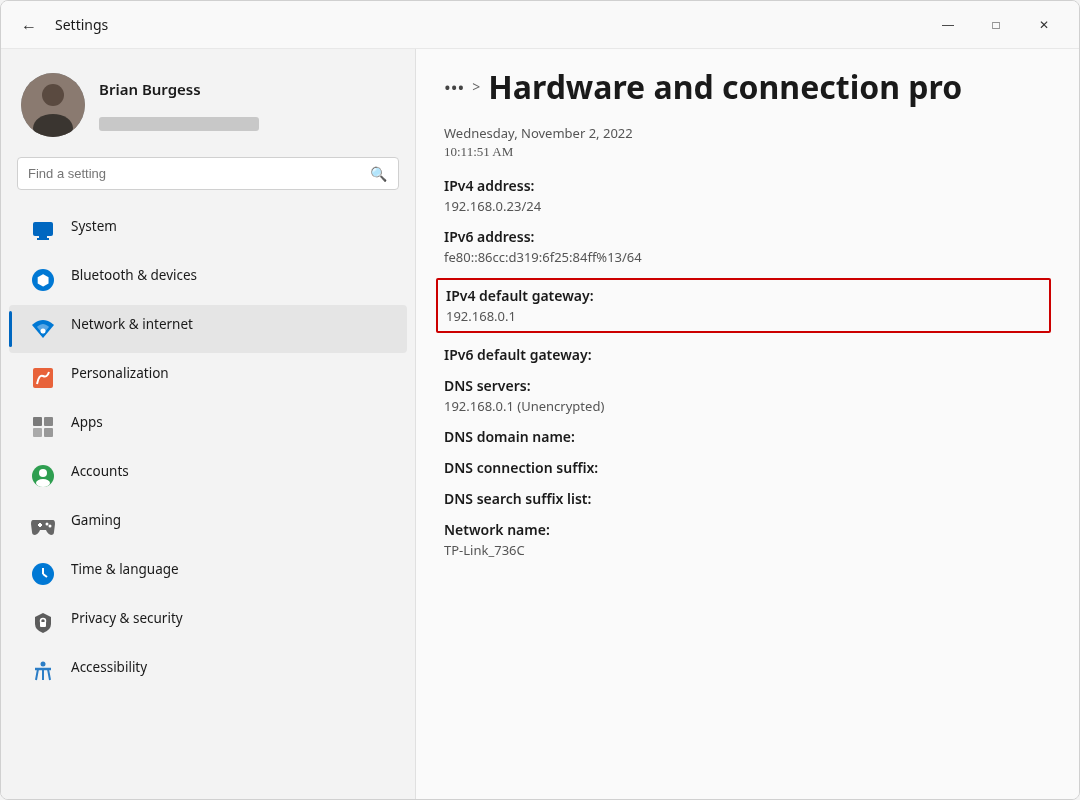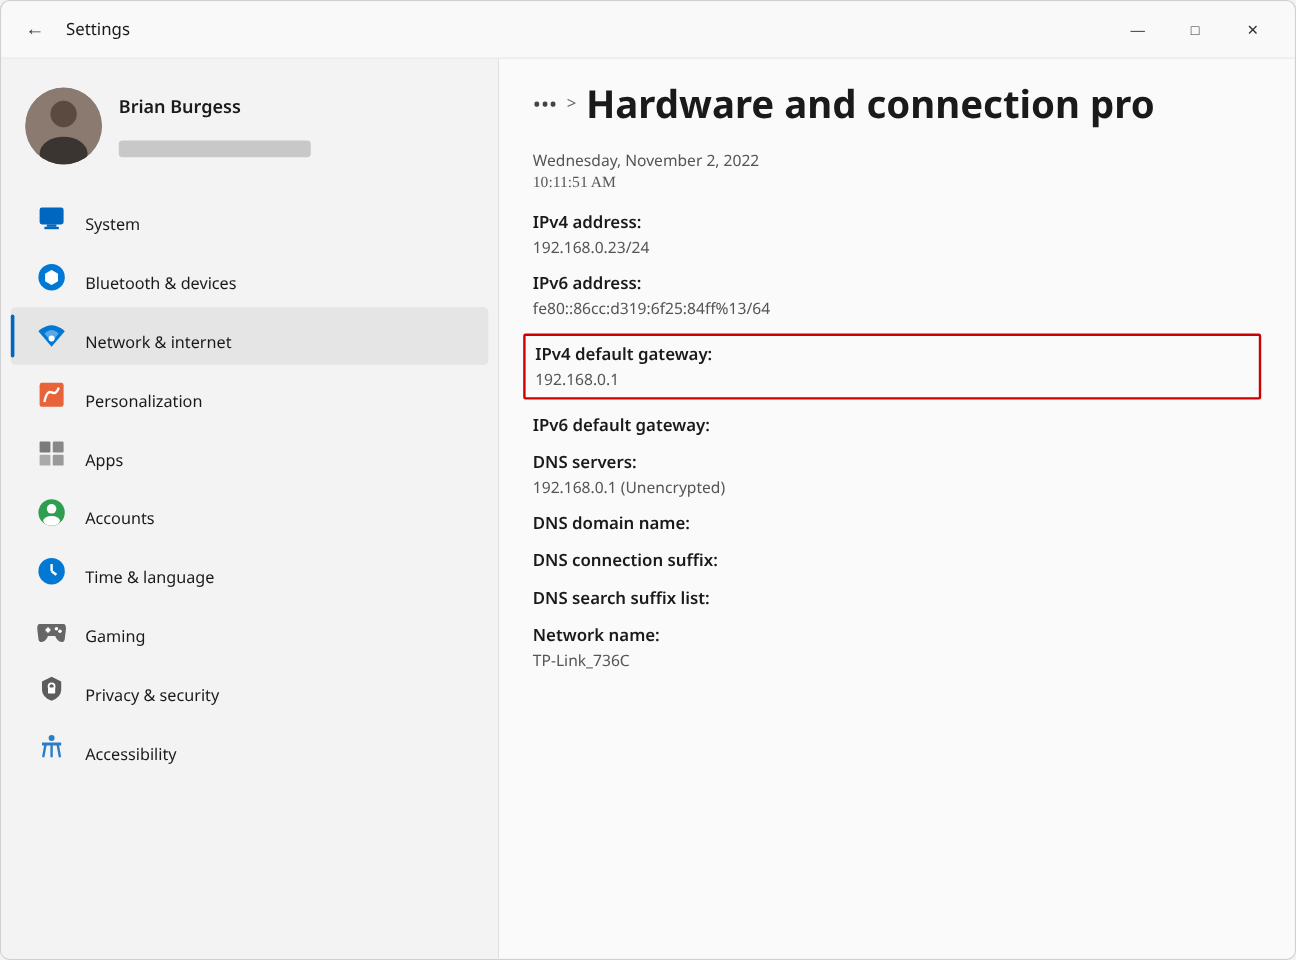--- a/index.html
+++ b/index.html
@@ -166,21 +166,21 @@
     }
 
     .search-icon-svg {
       color: #666;
       font-size: 14px;
     }
 
     
     .nav-item {
       display: flex;
-      align-items: flex-end;
+      align-items: flex-start;
       gap: 14px;
       padding: 10px 20px;
       cursor: pointer;
       border-radius: 4px;
       margin: 1px 8px;
       position: relative;
     }
 
     .nav-item.active {
       background: #e5e5e5;
@@ -339,20 +339,26 @@
             <circle cx="32" cy="22" r="11" fill="#5a4a40"></circle>
             <ellipse cx="32" cy="55" rx="20" ry="14" fill="#3a3530"></ellipse>
           </svg>
         </div>
         <div class="user-info">
           <span class="user-name">Brian Burgess</span>
           <div class="user-email-bar"></div>
         </div>
       </div>
 
+      <div class="search-container">
+        <div class="search-box">
+          <input class="search-input" type="text" placeholder="Find a setting" style="">
+          <span class="search-icon-svg">🔍</span>
+        </div>
+      </div>
 
       <nav>
 
         <div class="nav-item">
           <div class="nav-icon">
             <svg width="24" height="24" viewBox="0 0 24 24">
               <rect x="2" y="3" width="20" height="14" rx="2" fill="#0067c0"></rect>
               <rect x="8" y="17" width="8" height="2" fill="#0067c0"></rect>
               <rect x="6" y="19" width="12" height="2" fill="#0067c0"></rect>
             </svg>
@@ -405,49 +411,49 @@
 
         <div class="nav-item">
           <div class="nav-icon">
             <svg width="24" height="24" viewBox="0 0 24 24">
               <circle cx="12" cy="12" r="11" fill="#2e9e50"></circle>
               <circle cx="12" cy="9" r="4" fill="white"></circle>
               <ellipse cx="12" cy="19" rx="7" ry="4" fill="white"></ellipse>
             </svg>
           </div>
           <span class="nav-label">Accounts</span>
-        </div>
-
-        <div class="nav-item">
-          <div class="nav-icon">
-            <svg width="24" height="24" viewBox="0 0 24 24">
-              <circle cx="12" cy="12" r="11" fill="#0078d4"></circle>
-              <line x1="12" y1="6" x2="12" y2="12" stroke="white" stroke-width="2"></line>
-              <line x1="12" y1="12" x2="16" y2="15" stroke="white" stroke-width="2"></line>
-            </svg>
-          </div>
-          <span class="nav-label">Time &amp; language</span>
         </div>
 
         <div class="nav-item">
           <div class="nav-icon">
             <svg width="26" height="22" viewBox="0 0 26 22">
               <path d="M3 6 Q1 6 1 10 L2 18 Q2 21 5 21 Q7 21 9 18 L10 16 H16 L17 18 Q19 21 21 21 Q24 21 24 18 L25 10 Q25 6 23 6 Z" fill="#666"></path>
               <line x1="8" y1="11" x2="12" y2="11" stroke="white" stroke-width="2"></line>
               <line x1="10" y1="9" x2="10" y2="13" stroke="white" stroke-width="2"></line>
               <circle cx="17" cy="10" r="1.5" fill="white"></circle>
               <circle cx="20" cy="12" r="1.5" fill="white"></circle>
             </svg>
           </div>
           <span class="nav-label">Gaming</span>
         </div>
 
         <div class="nav-item">
           <div class="nav-icon">
             <svg width="24" height="24" viewBox="0 0 24 24">
+              <circle cx="12" cy="12" r="11" fill="#0078d4"></circle>
+              <line x1="12" y1="6" x2="12" y2="12" stroke="white" stroke-width="2"></line>
+              <line x1="12" y1="12" x2="16" y2="15" stroke="white" stroke-width="2"></line>
+            </svg>
+          </div>
+          <span class="nav-label">Time &amp; language</span>
+        </div>
+
+        <div class="nav-item">
+          <div class="nav-icon">
+            <svg width="24" height="24" viewBox="0 0 24 24">
               <path d="M12 2 L20 6 L20 13 Q20 19 12 22 Q4 19 4 13 L4 6 Z" fill="#5c5c5c"></path>
               <rect x="9" y="11" width="6" height="5" rx="1" fill="white"></rect>
               <circle cx="12" cy="10" r="2.5" fill="none" stroke="white" stroke-width="1.5"></circle>
             </svg>
           </div>
           <span class="nav-label">Privacy &amp; security</span>
         </div>
 
         <div class="nav-item">
           <div class="nav-icon">

